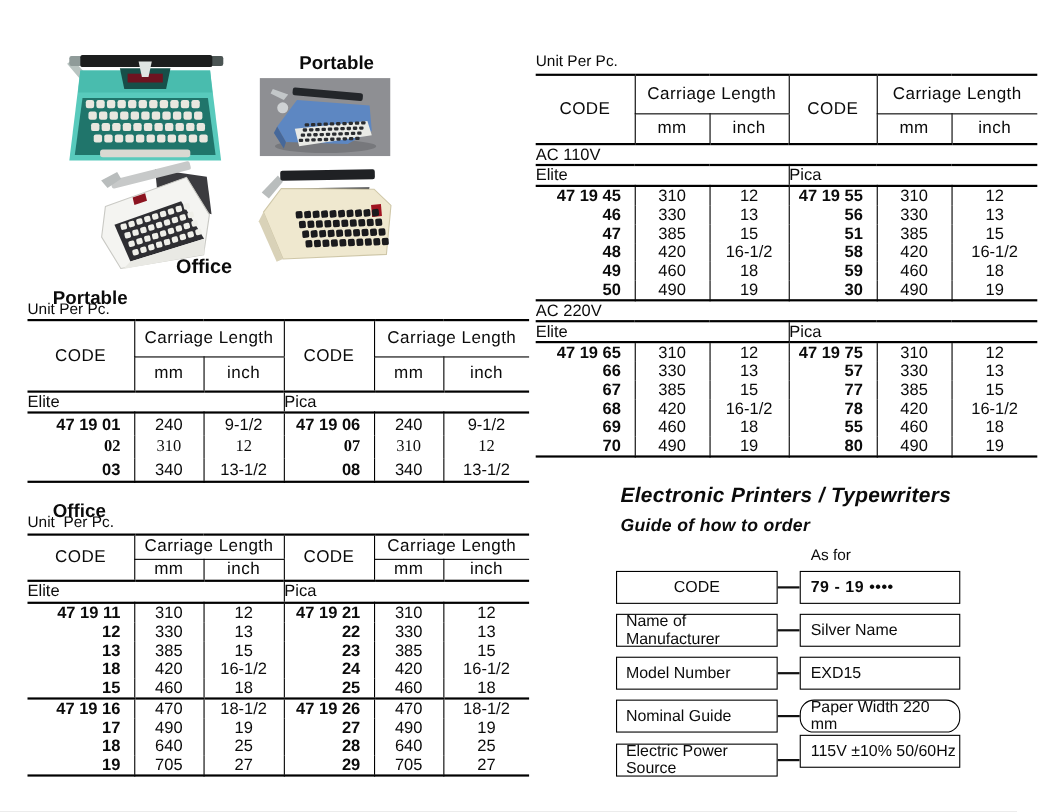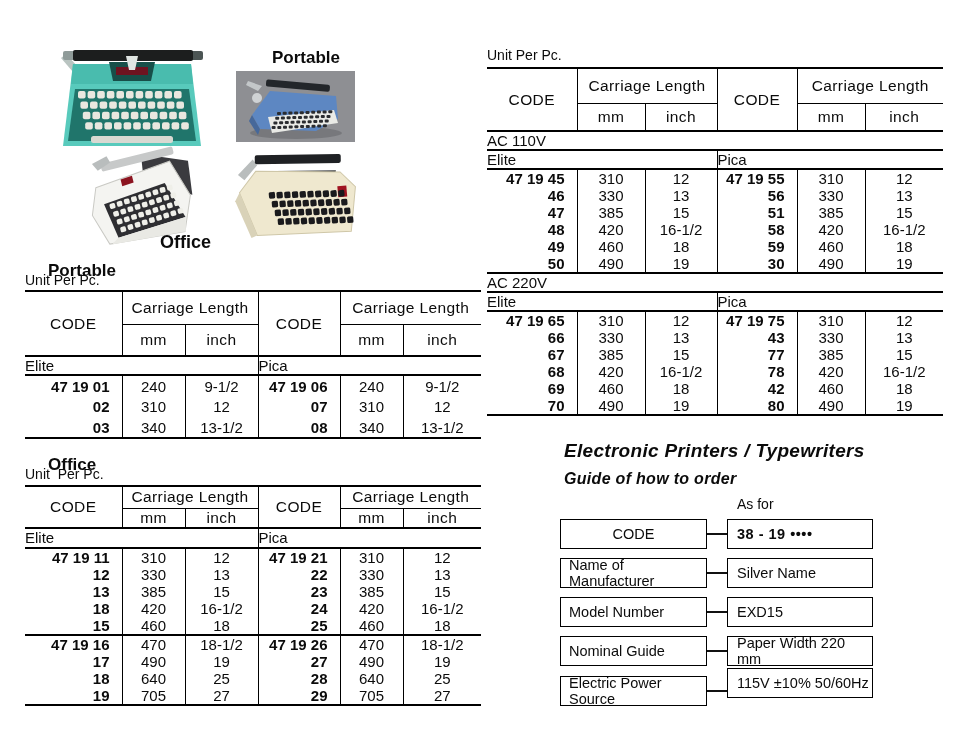--- a/index.html
+++ b/index.html
@@ -290,21 +290,21 @@
             <td class="band hb rt vl" colspan="3">Pica</td>
           </tr>
           <tr style="height: 21px;">
             <td class="code">47 19 01</td>
             <td class="val vl">240</td>
             <td class="val vl">9-1/2</td>
             <td class="code vl">47 19 06</td>
             <td class="val vl">240</td>
             <td class="val vl">9-1/2</td>
           </tr>
-          <tr style="height: 21px;">
+          <tr style="height: 21px; font-family: Liberation Serif, serif;">
             <td class="code">02</td>
             <td class="val vl">310</td>
             <td class="val vl">12</td>
             <td class="code vl">07</td>
             <td class="val vl">310</td>
             <td class="val vl">12</td>
           </tr>
           <tr style="height: 21px;">
             <td class="code">03</td>
             <td class="val vl">340</td>
@@ -513,21 +513,21 @@
             <td class="val vl">310</td>
             <td class="val vl">12</td>
             <td class="code vl">47 19 75</td>
             <td class="val vl">310</td>
             <td class="val vl">12</td>
           </tr>
           <tr style="height: 17px;">
             <td class="code">66</td>
             <td class="val vl">330</td>
             <td class="val vl">13</td>
-            <td class="code vl">43</td>
+            <td class="code vl">57</td>
             <td class="val vl">330</td>
             <td class="val vl">13</td>
           </tr>
           <tr style="height: 17px;">
             <td class="code">67</td>
             <td class="val vl">385</td>
             <td class="val vl">15</td>
             <td class="code vl">77</td>
             <td class="val vl">385</td>
             <td class="val vl">15</td>
@@ -537,21 +537,21 @@
             <td class="val vl">420</td>
             <td class="val vl">16-1/2</td>
             <td class="code vl">78</td>
             <td class="val vl">420</td>
             <td class="val vl">16-1/2</td>
           </tr>
           <tr style="height: 17px;">
             <td class="code">69</td>
             <td class="val vl">460</td>
             <td class="val vl">18</td>
-            <td class="code vl">42</td>
+            <td class="code vl">55</td>
             <td class="val vl">460</td>
             <td class="val vl">18</td>
           </tr>
           <tr style="height: 17px;">
             <td class="code">70</td>
             <td class="val vl">490</td>
             <td class="val vl">19</td>
             <td class="code vl">80</td>
             <td class="val vl">490</td>
             <td class="val vl">19</td>
@@ -559,28 +559,28 @@
         </tbody>
       </table>
     </div>
 
   <div class="abs title h-guide">Guide of how to order</div>
   <div class="abs title h-eprint">Electronic Printers / Typewriters</div>
   <div class="abs asfor">As for</div>
   <div id="guide-rows">
       <div class="gbox glabel gcenter" style="top: 519px;">CODE</div>
       <div class="gconn" style="top: 533px;"></div>
-      <div class="gbox gvalue gbold" style="top: 519px;">38 - 19 ••••</div>
+      <div class="gbox gvalue gbold" style="top: 519px;">79 - 19 ••••</div>
       <div class="gbox glabel" style="top: 558px;">Name of Manufacturer</div>
       <div class="gconn" style="top: 572px;"></div>
       <div class="gbox gvalue" style="top: 558px;">Silver Name</div>
       <div class="gbox glabel" style="top: 597px;">Model Number</div>
       <div class="gconn" style="top: 611px;"></div>
       <div class="gbox gvalue" style="top: 597px;">EXD15</div>
       <div class="gbox glabel" style="top: 636px;">Nominal Guide</div>
       <div class="gconn" style="top: 650px;"></div>
-      <div class="gbox gvalue" style="top: 636px;">Paper Width 220 mm</div>
+      <div class="gbox gvalue" style="top: 636px; border-radius: 13px;">Paper Width 220 mm</div>
       <div class="gbox glabel" style="top: 676px;">Electric Power Source</div>
       <div class="gconn" style="top: 690px;"></div>
       <div class="gbox gvalue" style="top: 668px;">115V ±10% 50/60Hz</div>
     </div>
 
 </div>
 
 </body></html>

